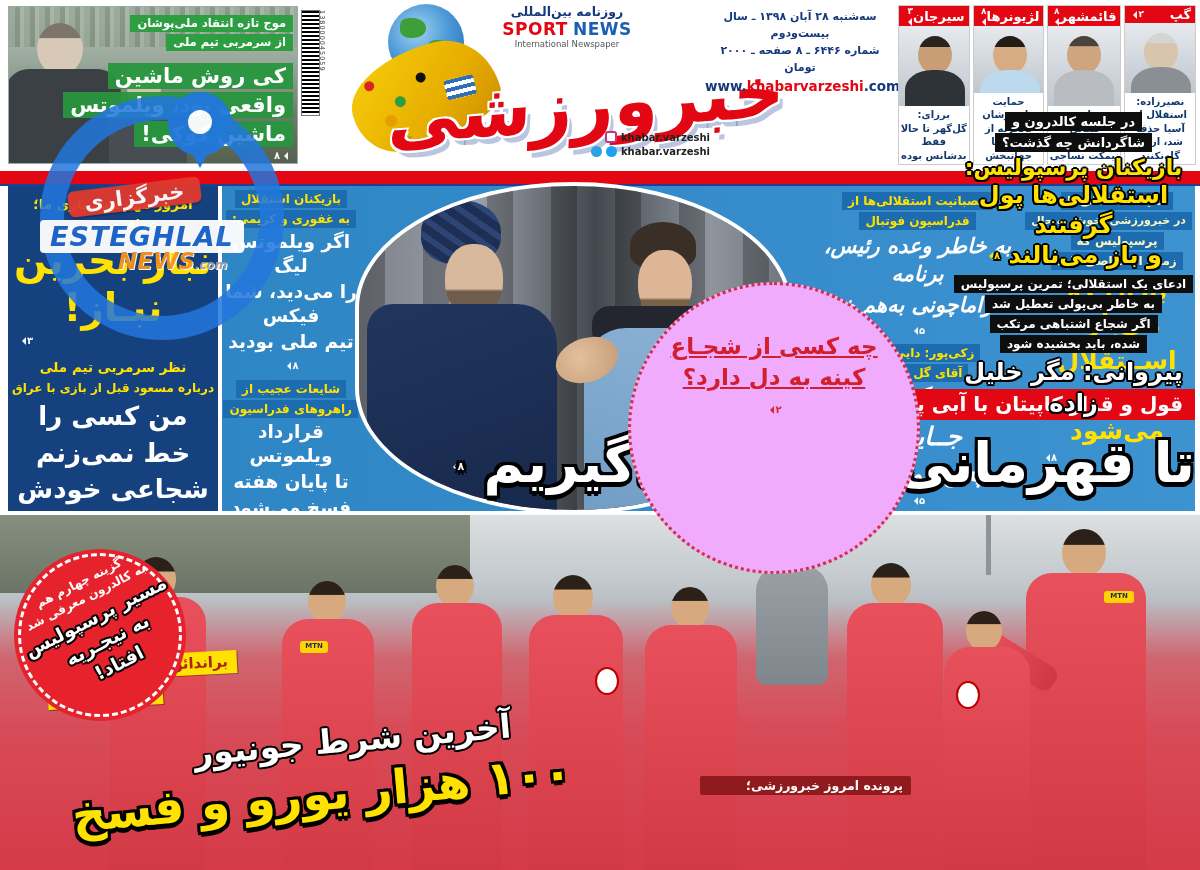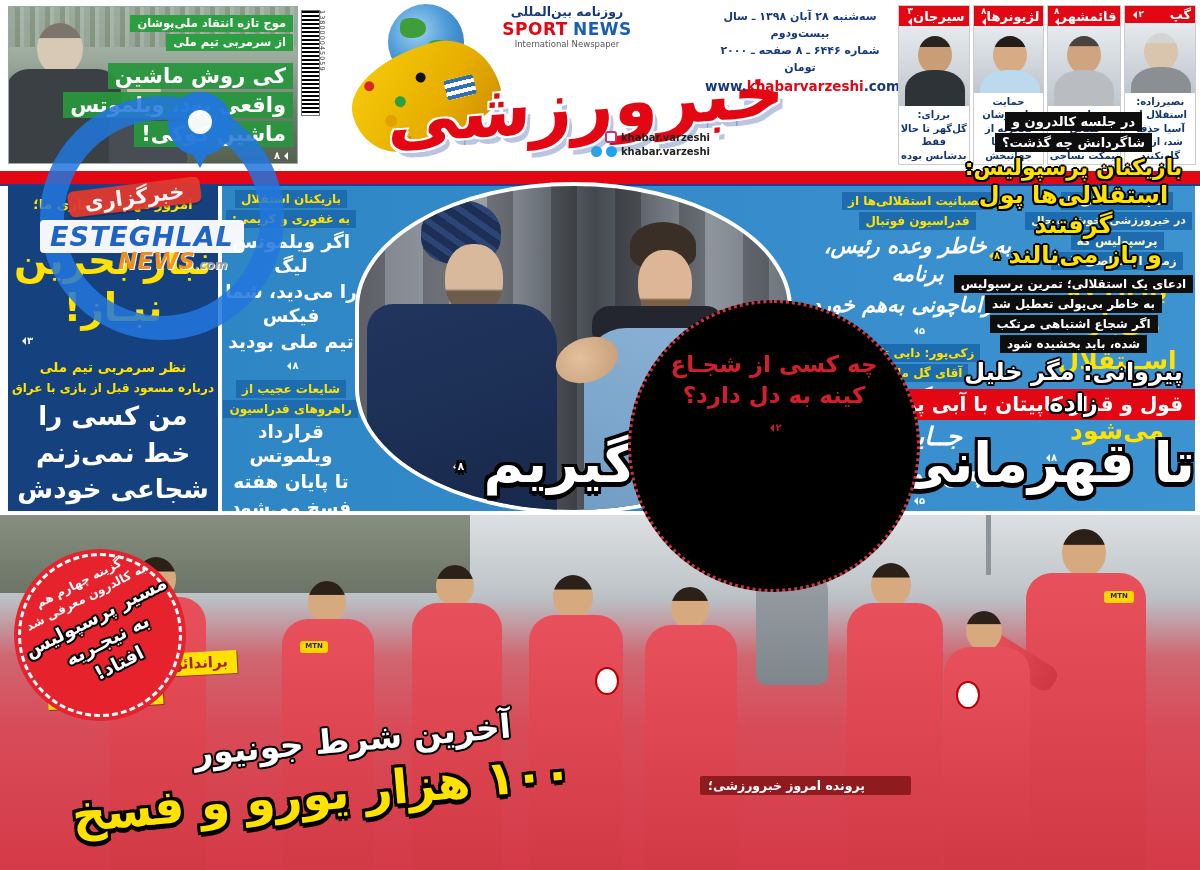--- a/index.html
+++ b/index.html
@@ -108,22 +108,22 @@
   .wm-pin::after{content:"";position:absolute;left:18px;top:50px;border:14px solid transparent;border-top:26px solid #2277dd;}
   .wm-pin i{left:20px;top:18px;width:24px;height:24px;border-radius:50%;background:#fff;}
   .wm-ribbon{left:58px;top:92px;background:#e0392e;color:#fff;font-size:21px;font-weight:bold;direction:rtl;
      padding:1px 16px;border-radius:6px;transform:rotate(-7deg);box-shadow:0 2px 0 rgba(0,0,0,.2);}
   .wm-bar{left:30px;top:128px;background:#fff;color:#1e66c8;font-size:27px;font-weight:bold;letter-spacing:1px;
      padding:1px 10px;border-radius:4px;font-style:italic;}
   .wm-news{left:108px;top:156px;color:#f7941d;font-size:23px;font-weight:bold;font-style:italic;text-shadow:1px 1px 0 #fff;}
   .wm-news small{color:#9aa0a6;font-size:12px;}
   .fileKick{position:absolute;background:#8f1b1f;color:#fff;font-weight:bold;font-size:12.5px;line-height:19px;
      padding:0 8px;white-space:nowrap;direction:rtl;z-index:7;border-radius:2px;}
-  .fileCircle{left:628px;top:300px;width:286px;height:286px;border-radius:50%;background:#000000;
-     border:3px dotted #cc3344;z-index:6;text-align:center;direction:rtl;color:#d21f2e;}
+  .fileCircle{left:628px;top:282px;width:286px;height:286px;border-radius:50%;background:#f0abfc;
+     border:3px dotted #cc3344;z-index:6;text-align:center;direction:rtl;color:#d21f2e;text-decoration:underline;}
   .fileCircle .t{margin-top:46px;font-size:23px;font-weight:bold;line-height:1.35;}
   .meet{left:952px;top:112px;width:243px;text-align:center;direction:rtl;z-index:6;}
   .kchip{display:table;margin:0 auto 2px;background:#0e0e0e;color:#fff;font-size:13px;font-weight:bold;
      padding:1px 7px;line-height:17px;white-space:nowrap;}
   .kchip.sm{font-size:12px;line-height:16px;}
   .meet .y1{color:#ffe200;font-size:22px;font-weight:bold;margin-top:3px;}
   .meet .y2{color:#ffe200;font-size:24px;font-weight:bold;line-height:1.25;}
   .meet .wb{color:#fff;font-size:24px;font-weight:bold;line-height:1.3;margin-top:4px;}
 </style>
 </head>
@@ -393,21 +393,21 @@
   <div class="abs watermark">
     <i class="wm-ring"></i>
     <i class="wm-pin">
         <i></i>
       </i>
     <div class="abs wm-ribbon">خبرگزاری</div>
     <div class="abs wm-bar">ESTEGHLAL</div>
     <div class="abs wm-news"><span>NEWS</span><small>.com</small></div>
   </div>
 
-  <div class="fileKick" style="left:700px;top:776px;width:195px;text-align:left">پرونده امروز خبرورزشی؛</div>
+  <div class="fileKick" style="left:700px;top:776px;width:195px;text-align:right">پرونده امروز خبرورزشی؛</div>
   <div class="abs fileCircle">
     <div class="t">
       <div>چه کسی از شجـاع</div>
       <div>کینه به دل دارد؟</div>
       <span class="pmark" style="color:#d21f2e">۲</span>
     </div>
   </div>
 
   <div class="abs meet">
     <span class="kchip">در جلسه کالدرون و</span>

